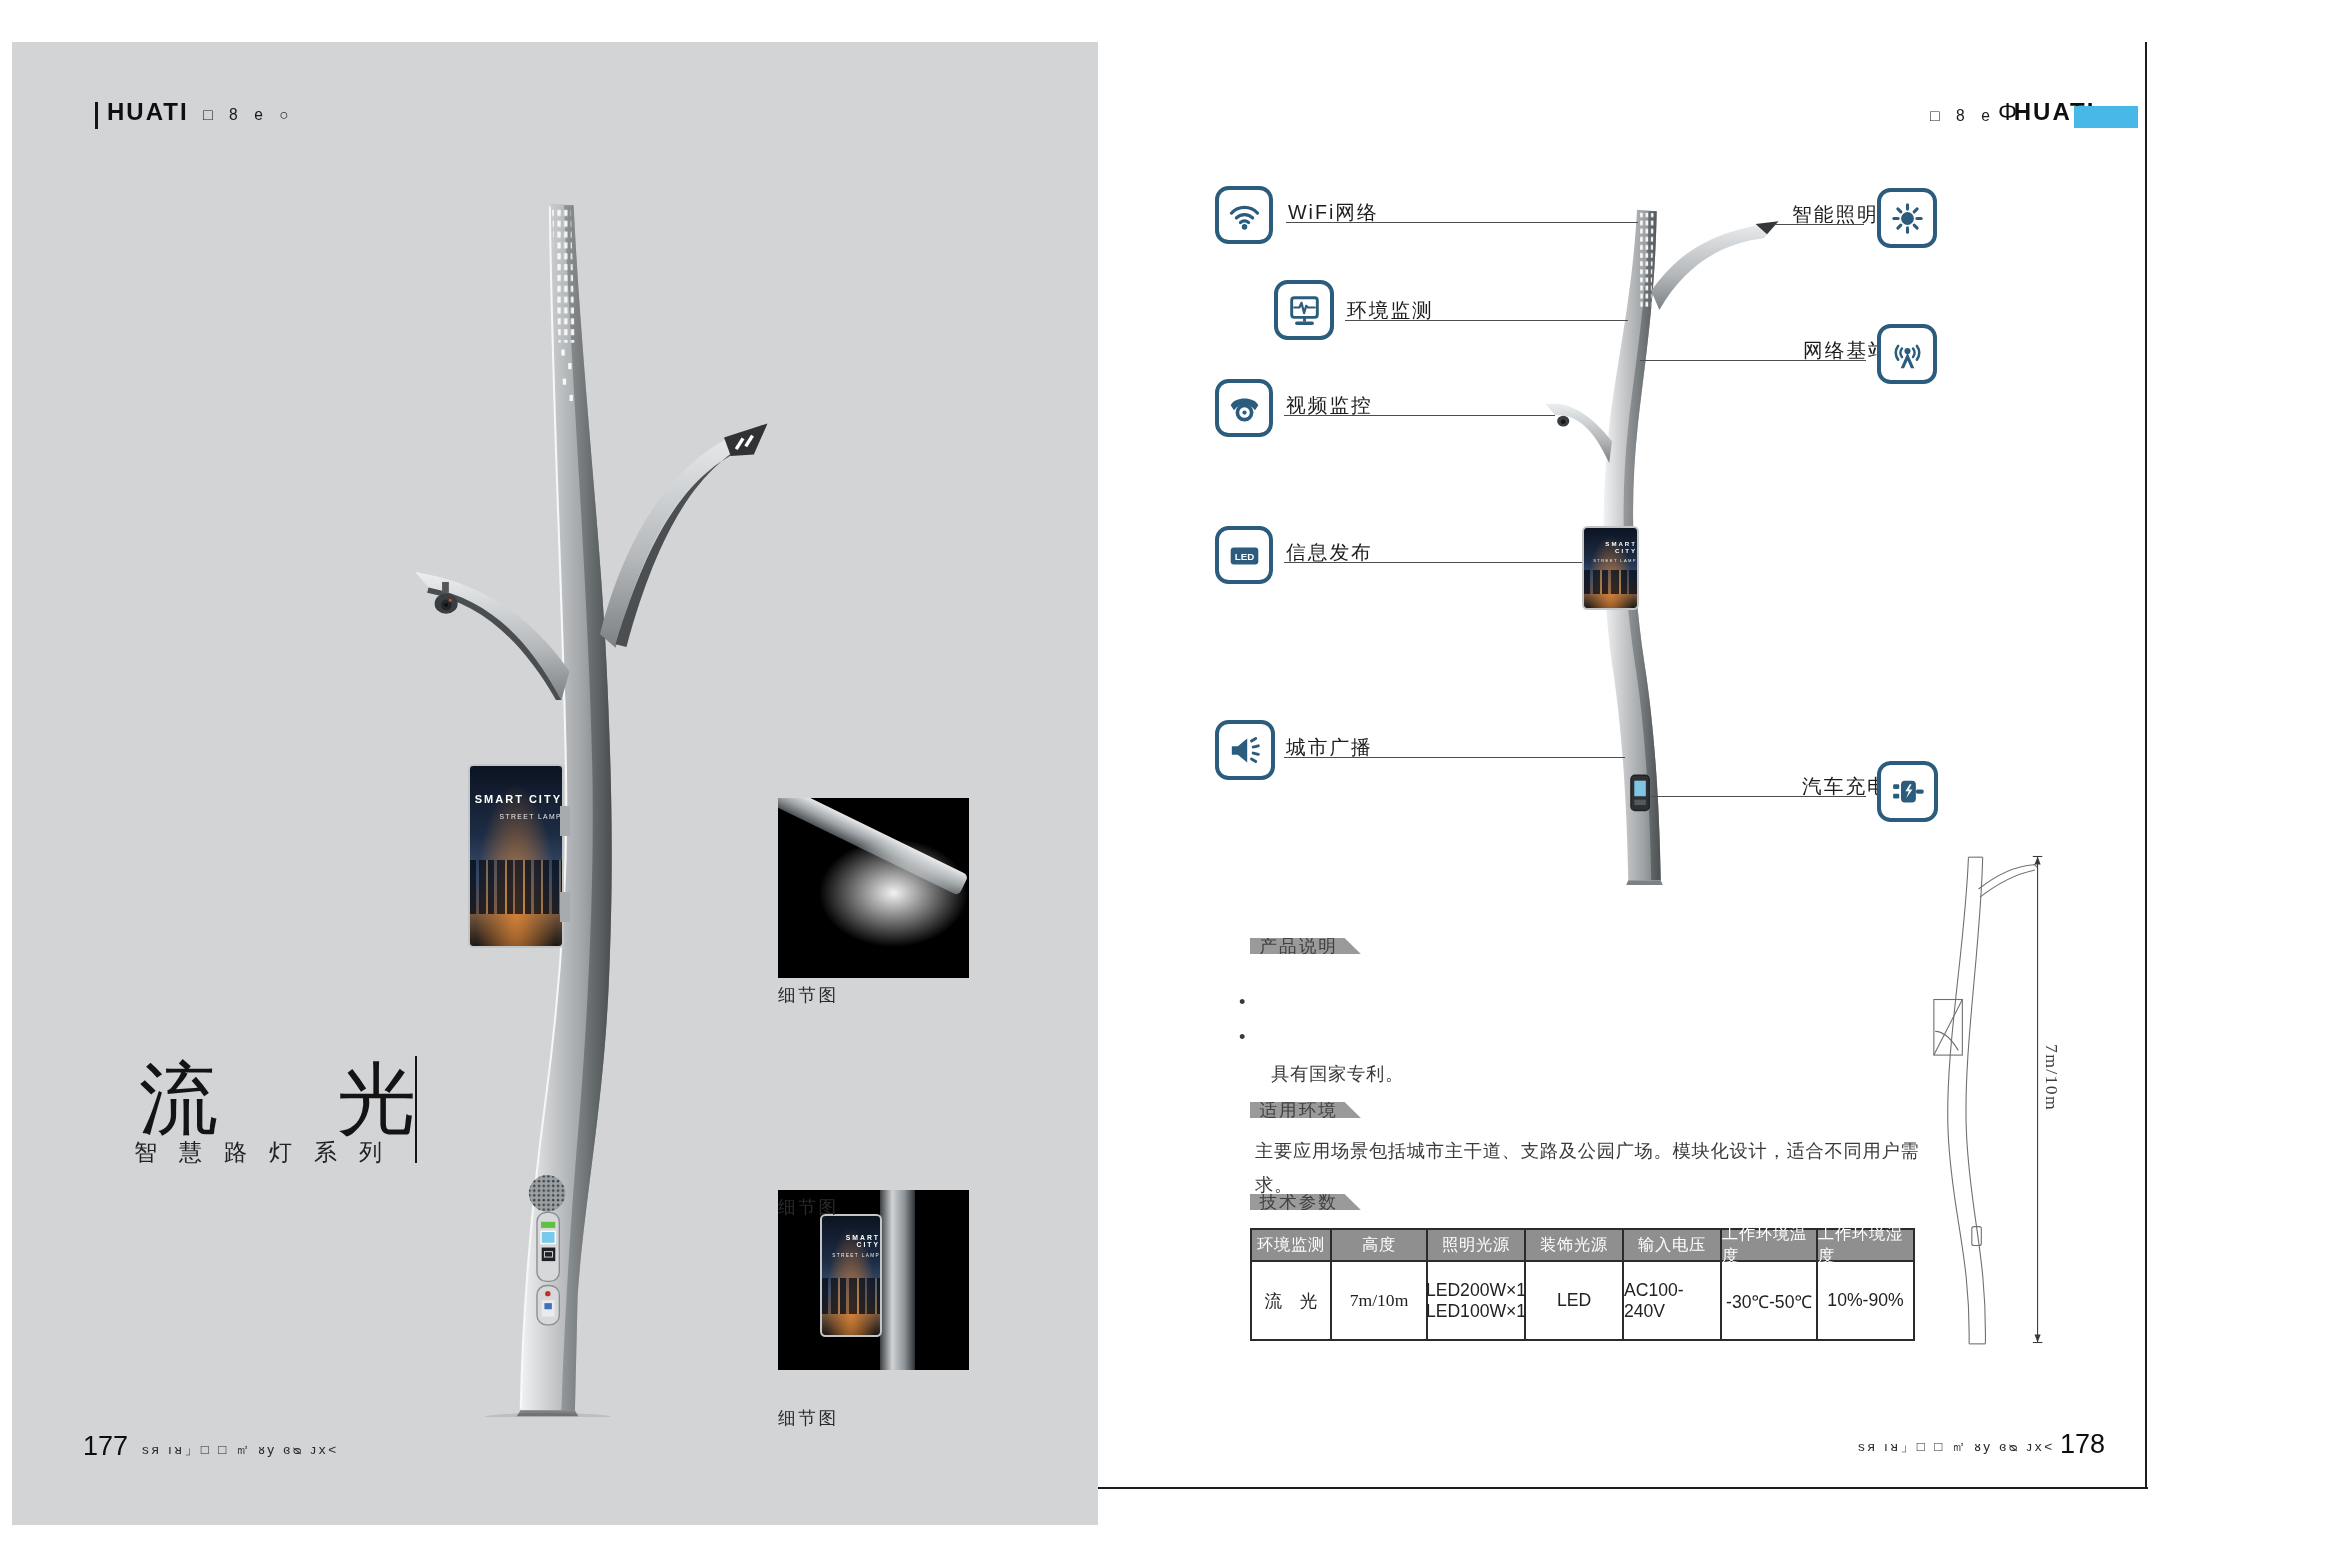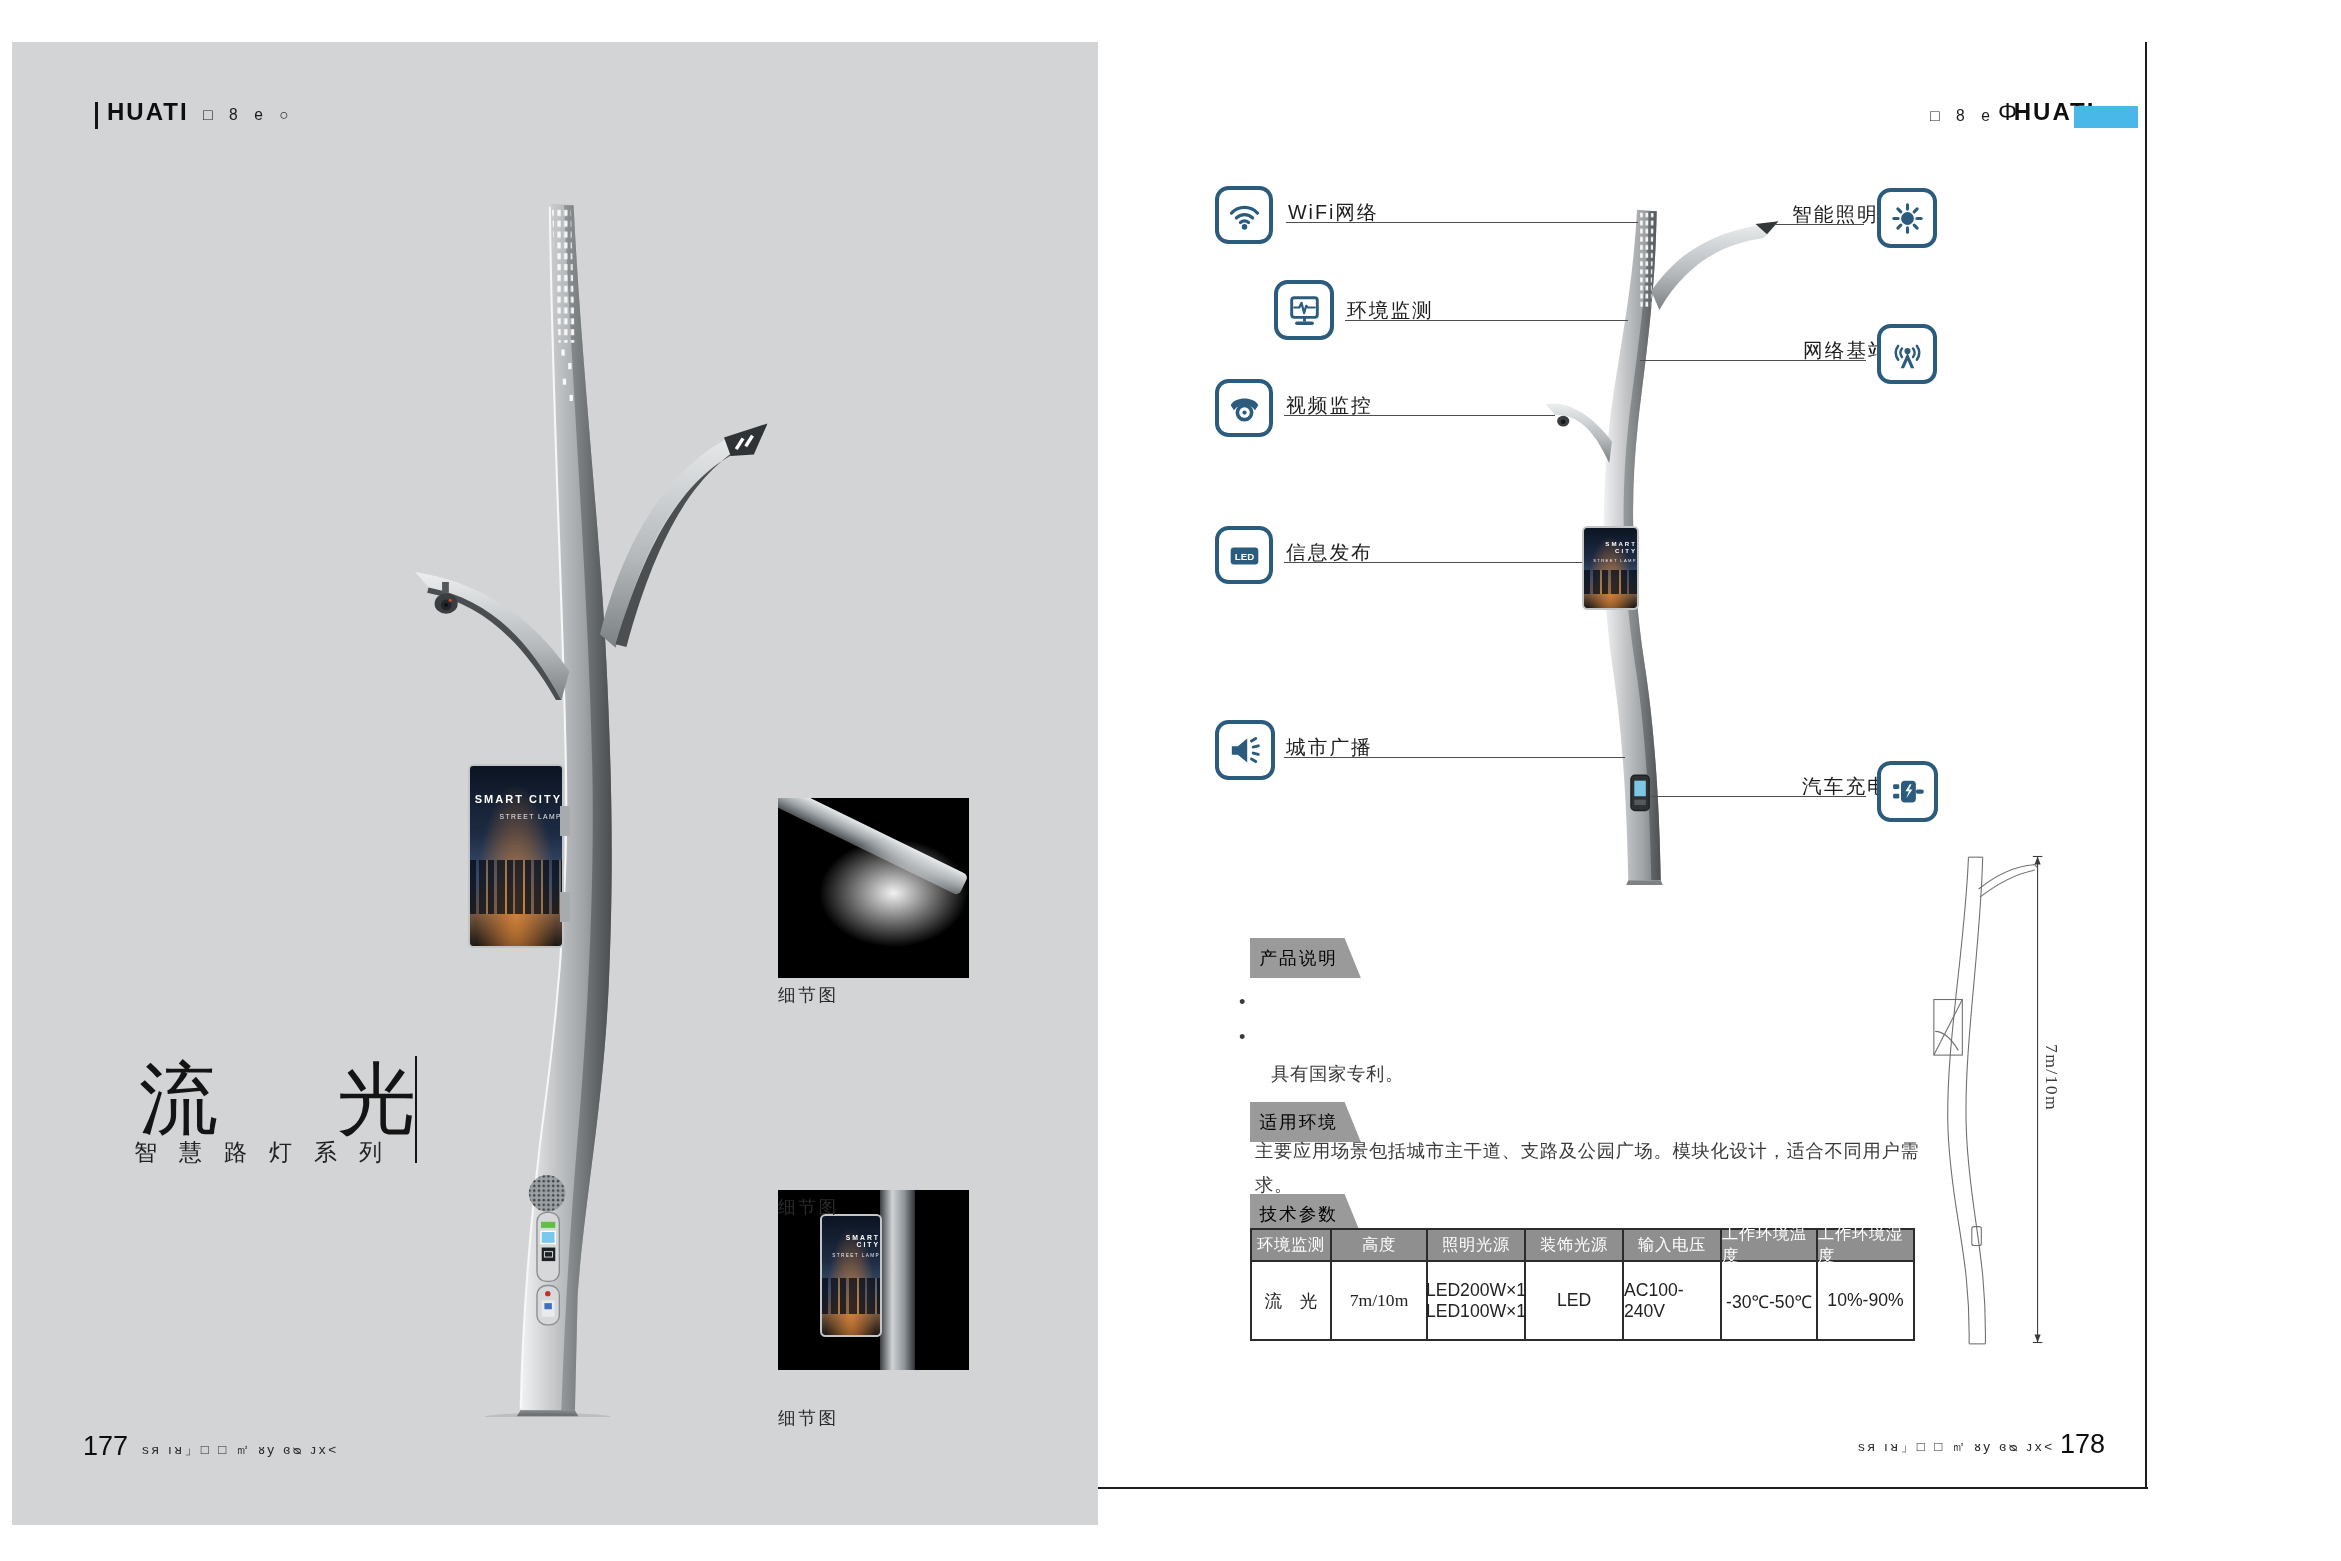--- a/index.html
+++ b/index.html
@@ -18,21 +18,21 @@
   .brand-bar{width:2.7px;height:27px;background:#141414}
   .accent-bar{left:2074px;top:106px;width:64px;height:22.4px;background:#47b8e8}
 
   
   .icon-box{border:4.1px solid #2b5c7d;border-radius:13.6px;background:#fff;
             display:flex;align-items:center;justify-content:center;box-sizing:border-box}
   .callout-label{font-size:19.7px;letter-spacing:2px;color:#1d1d1d;white-space:nowrap}
   .callout-line{height:0;border-top:1.4px solid #4d4d4d}
 
   
-  .banner{height:40px;background:#9a9a9a;color:#000000;font-size:17.6px;letter-spacing:2px;
+  .banner{height:16px;background:#9a9a9a;color:#404040;font-size:17.6px;letter-spacing:2px;
           display:flex;align-items:center;padding:0 23px 0 9.5px;box-sizing:border-box;
           clip-path:polygon(0 0,calc(100% - 16.3px) 0,100% 100%,0 100%)}
   .body-text{font-size:18.3px;color:#3a3a3a;letter-spacing:0.7px;white-space:nowrap}
   .bullet{font-size:18.3px;color:#3a3a3a}
 
   
   .spec-table{display:grid;grid-template-columns:78px 94px 96px 96px 96px 94px 95px;
               border:2px solid #2b2b2b;background:#2b2b2b;grid-gap:2px}
   .spec-table .th{background:#8f8f8f;color:#fff;font-size:16.3px;height:30px;
                   display:flex;align-items:center;justify-content:center;letter-spacing:0.7px}

